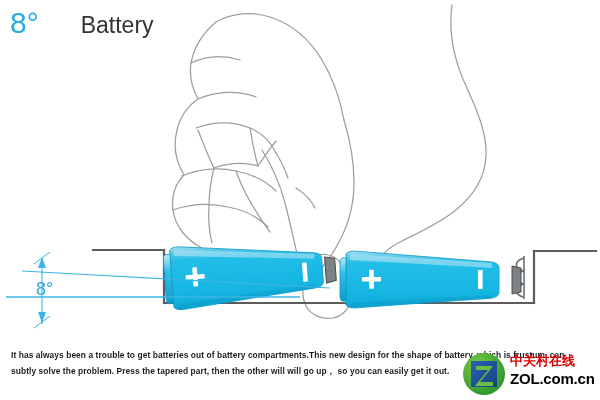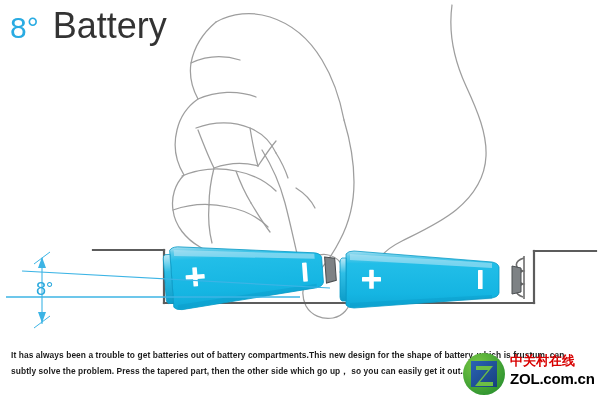--- a/index.html
+++ b/index.html
@@ -33,24 +33,25 @@
     z-index: 6;
   }
   .title-angle {
     font-size: 30px;
     color: #29abe2;
     font-weight: 400;
     line-height: 1;
     letter-spacing: 0px;
   }
   .title-text {
-    font-size: 36px;
+    font-size: 23px;
     color: #333333;
     font-weight: 400;
     line-height: 1;
+    margin-left: 28px;
   }
 
   
   .angle-label {
     position: absolute;
     left: 36px;
     top: 280px;
     font-size: 18px;
     color: #2aa8dd;
     z-index: 6;
@@ -263,21 +264,21 @@
 
   <div class="title-wrap">
     <span class="title-angle">8°</span>
     <span class="title-text">Battery</span>
   </div>
 
   <div class="angle-label">8°</div>
 
   <div class="caption">
     <div>It has always been a trouble to get batteries out of battery compartments.This new design for the shape of battery, which is frustum, can</div>
-    <div>subtly solve the problem. Press the tapered part, then the other side which go up，  so you can easily get it out.</div>
+    <div>subtly solve the problem. Press the tapered part, then the other will will go up，  so you can easily get it out.</div>
   </div>
 
   <div class="logo">
     <svg class="logo-mark" viewBox="0 0 44 44">
       <circle cx="22" cy="22" r="21" fill="url(#logoCirc)"></circle>
       <rect x="9" y="9" width="26" height="26" fill="url(#logoSq)"></rect>
       <path d="M14,14 L31,14 L18,30 L31,30 L31,34 L13,34 L26,18 L14,18 Z" fill="#6dbe45"></path>
     </svg>
     <div class="logo-cn">中关村在线</div>
     <div class="logo-url">ZOL.com.cn</div>

